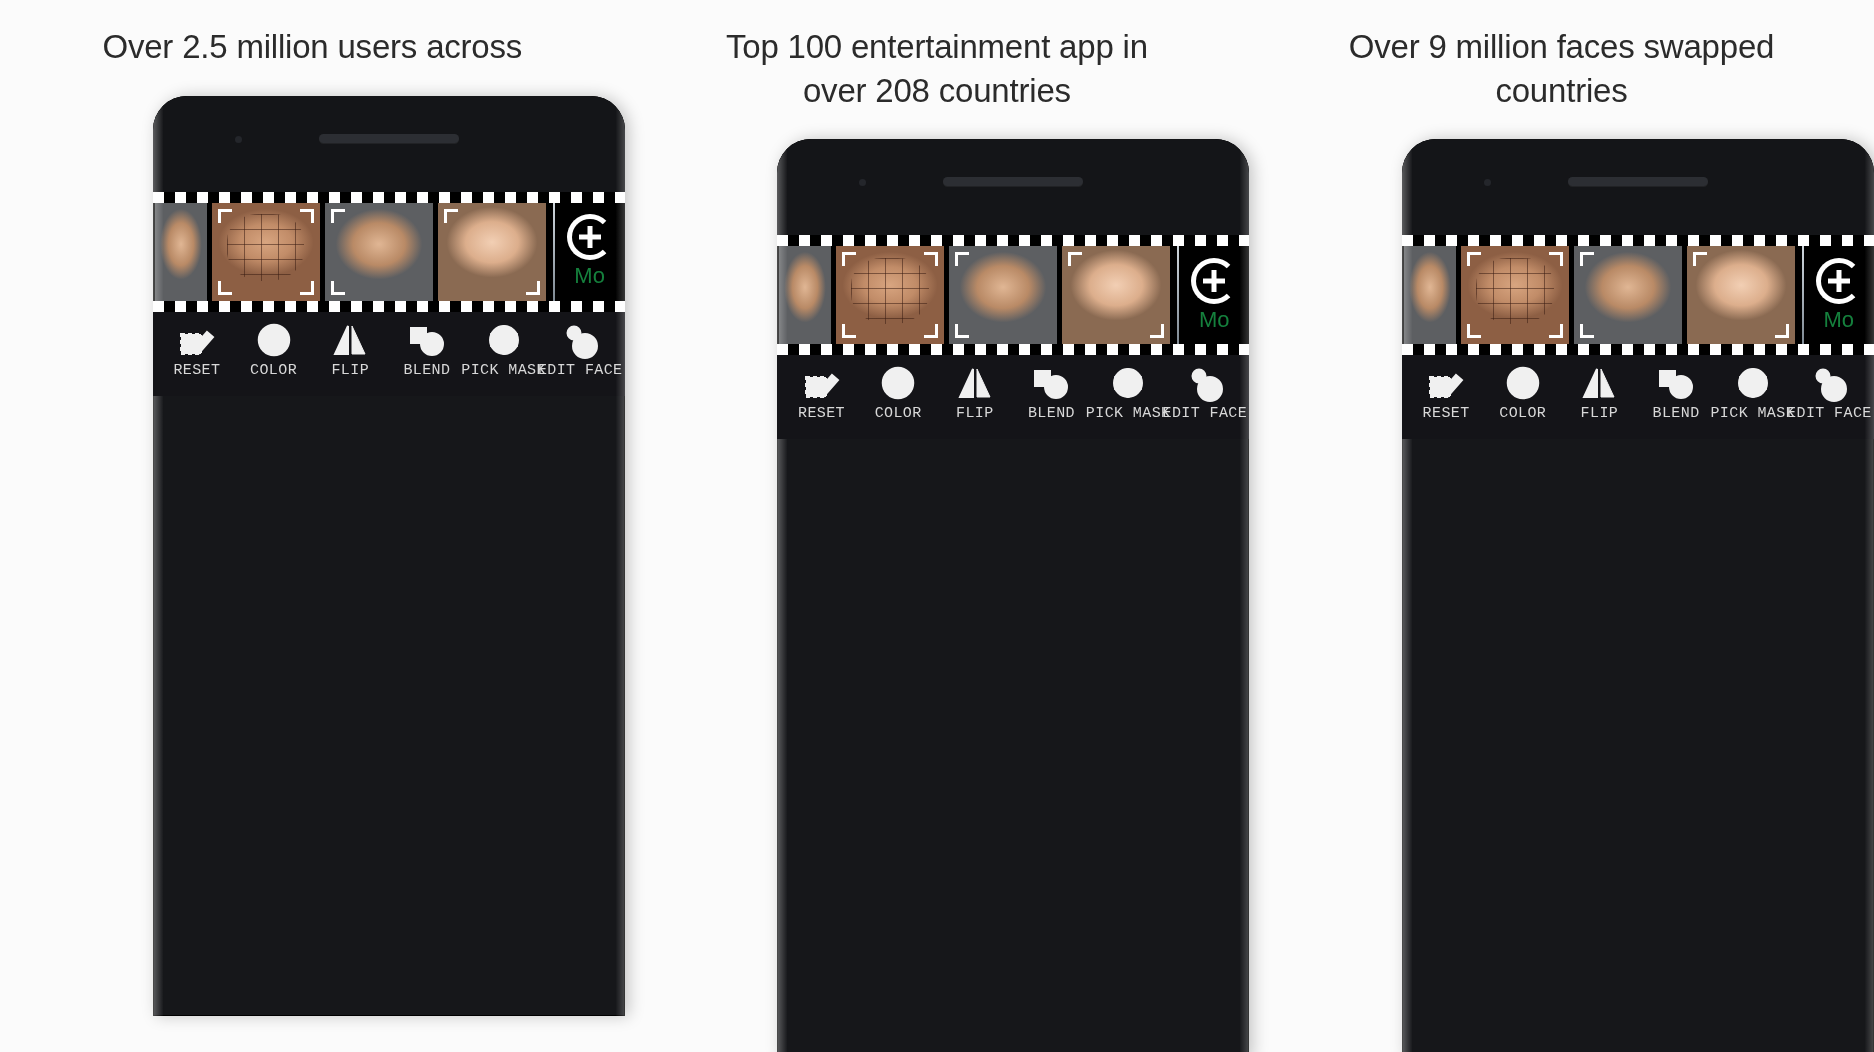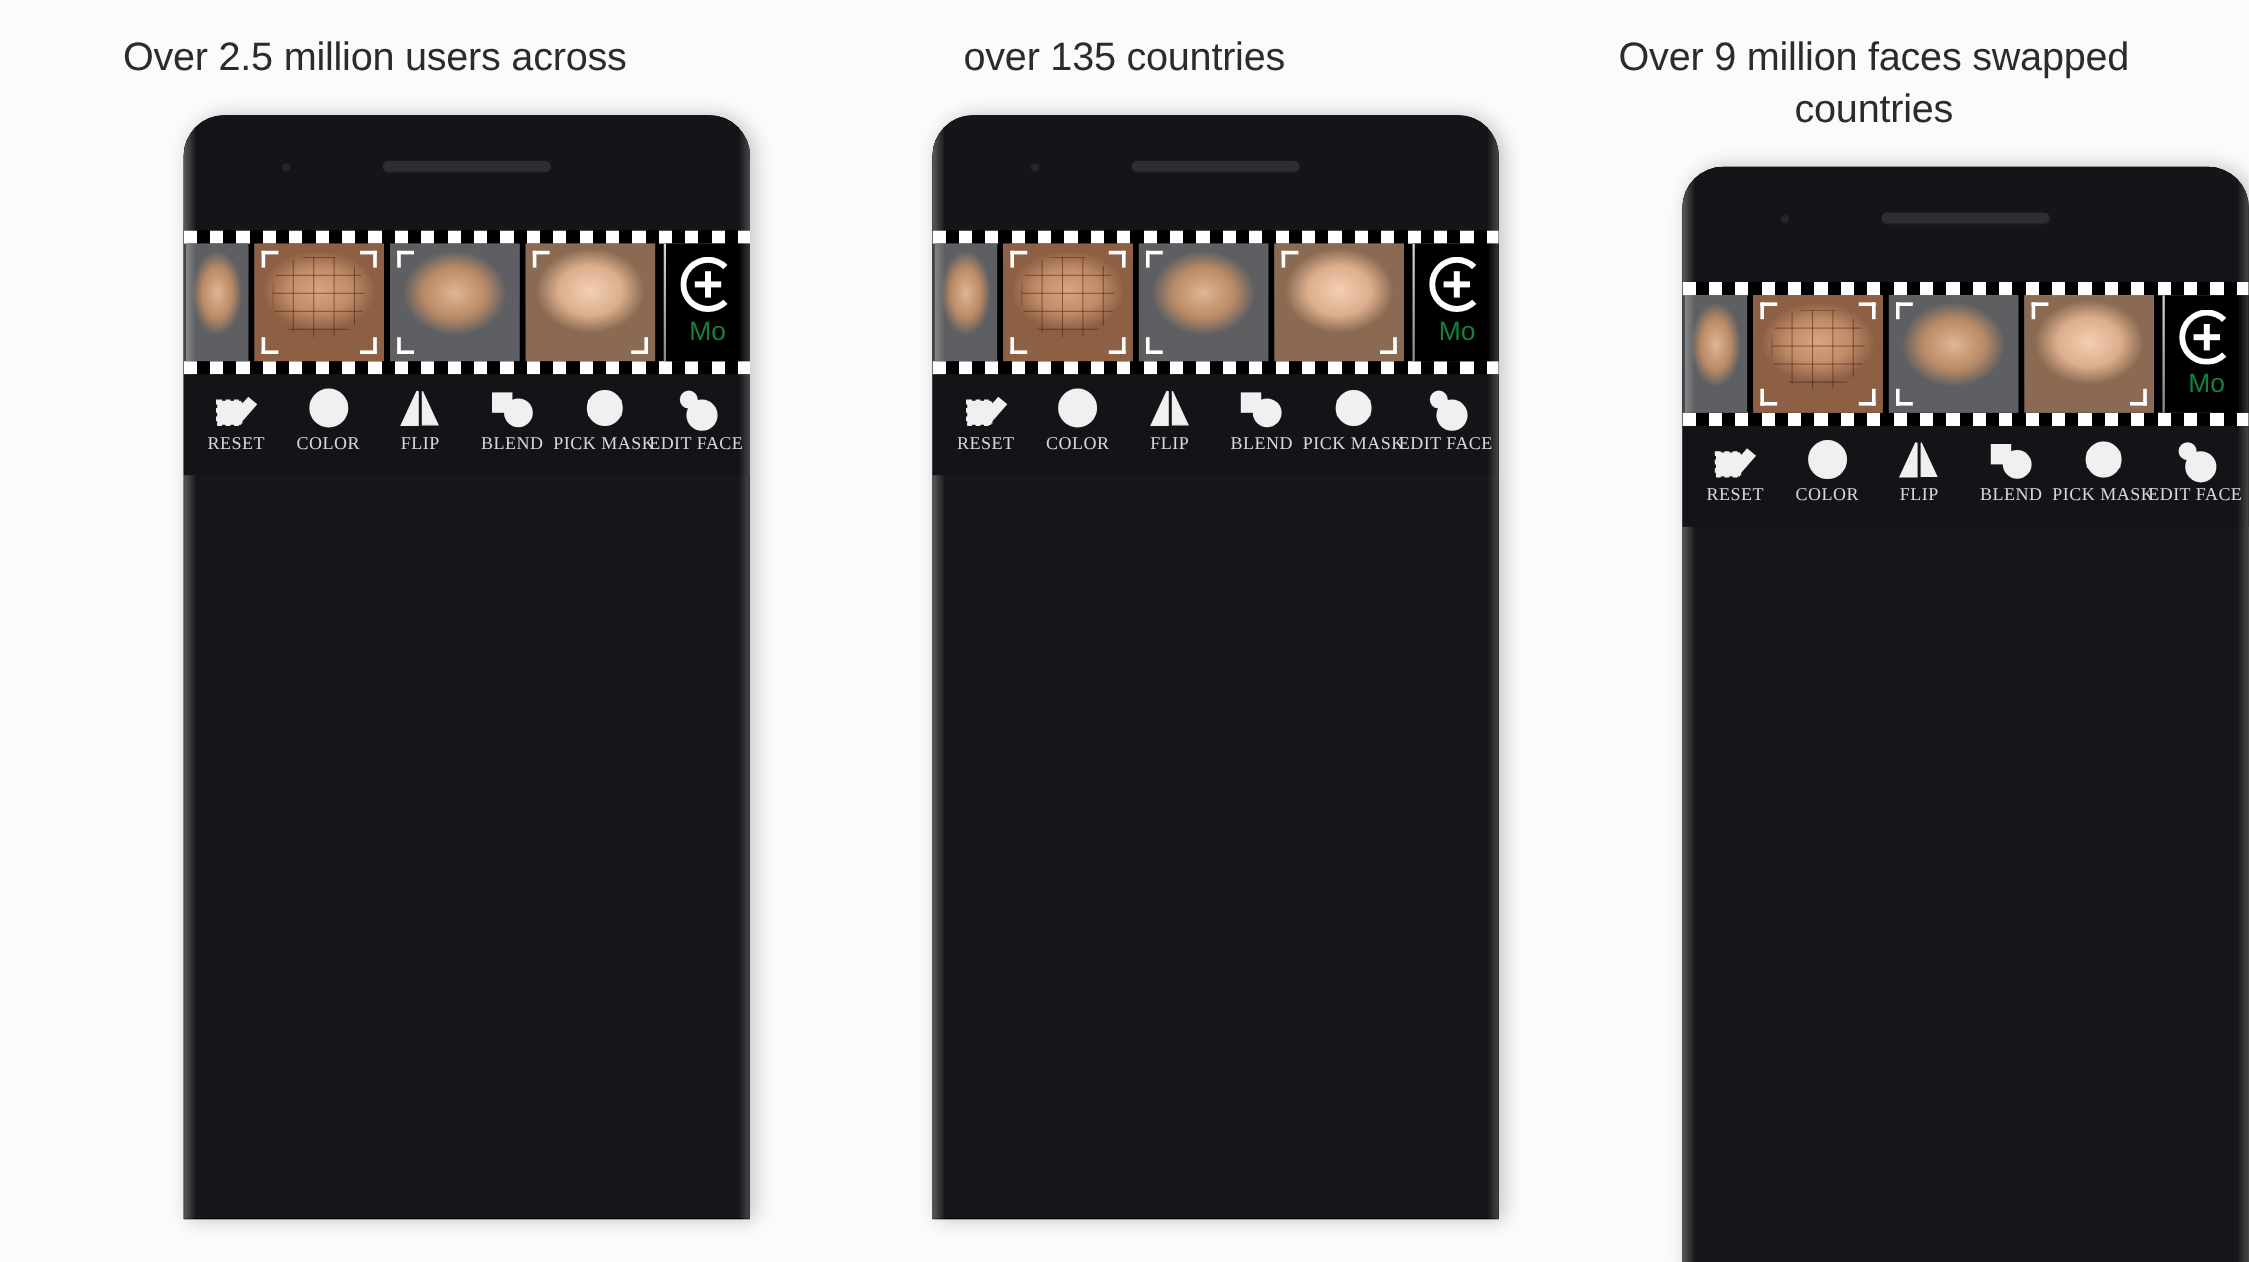--- a/index.html
+++ b/index.html
@@ -195,21 +195,21 @@
     height: 84px;
     background: #141418;
     display: flex; align-items: flex-start; justify-content: space-around;
     padding: 6px 6px 0 6px;
     z-index: 25;
   }
   .tool { display: flex; flex-direction: column; align-items: center; width: 16.6%; }
   .tool .glyph { height: 44px; display:flex; align-items:center; justify-content:center; }
   .tool .tlabel {
     color: #d8d8d8; font-size: 15px; letter-spacing: 0.4px;
-    font-family: Liberation Serif, serif; white-space: nowrap;
+    font-family: Liberation Mono, monospace; white-space: nowrap;
   }
   svg.ticon { width: 40px; height: 40px; }
   svg.ticon * { fill: #f0f0f0; stroke: #f0f0f0; }
 </style>
 </head>
 <body>
 
 <div class="page">
  <div class="columns">
 
@@ -333,21 +333,22 @@
           </div>
           <div class="tlabel">EDIT FACE</div>
         </div>
       </div>
     </div>
     </div>
   </div>
 
   <div class="col">
     <div class="headline">
-      <div>over 135 countries</div>
+      <div>Top 100 entertainment app in</div>
+      <div>over 208 countries</div>
     </div>
 
     <div class="phone-wrap">
     <div class="phone">
       <div class="phone-right-edge"></div>
 
       <div class="bezel-top">
         <div class="cam"></div>
         <div class="speaker"></div>
       </div>

